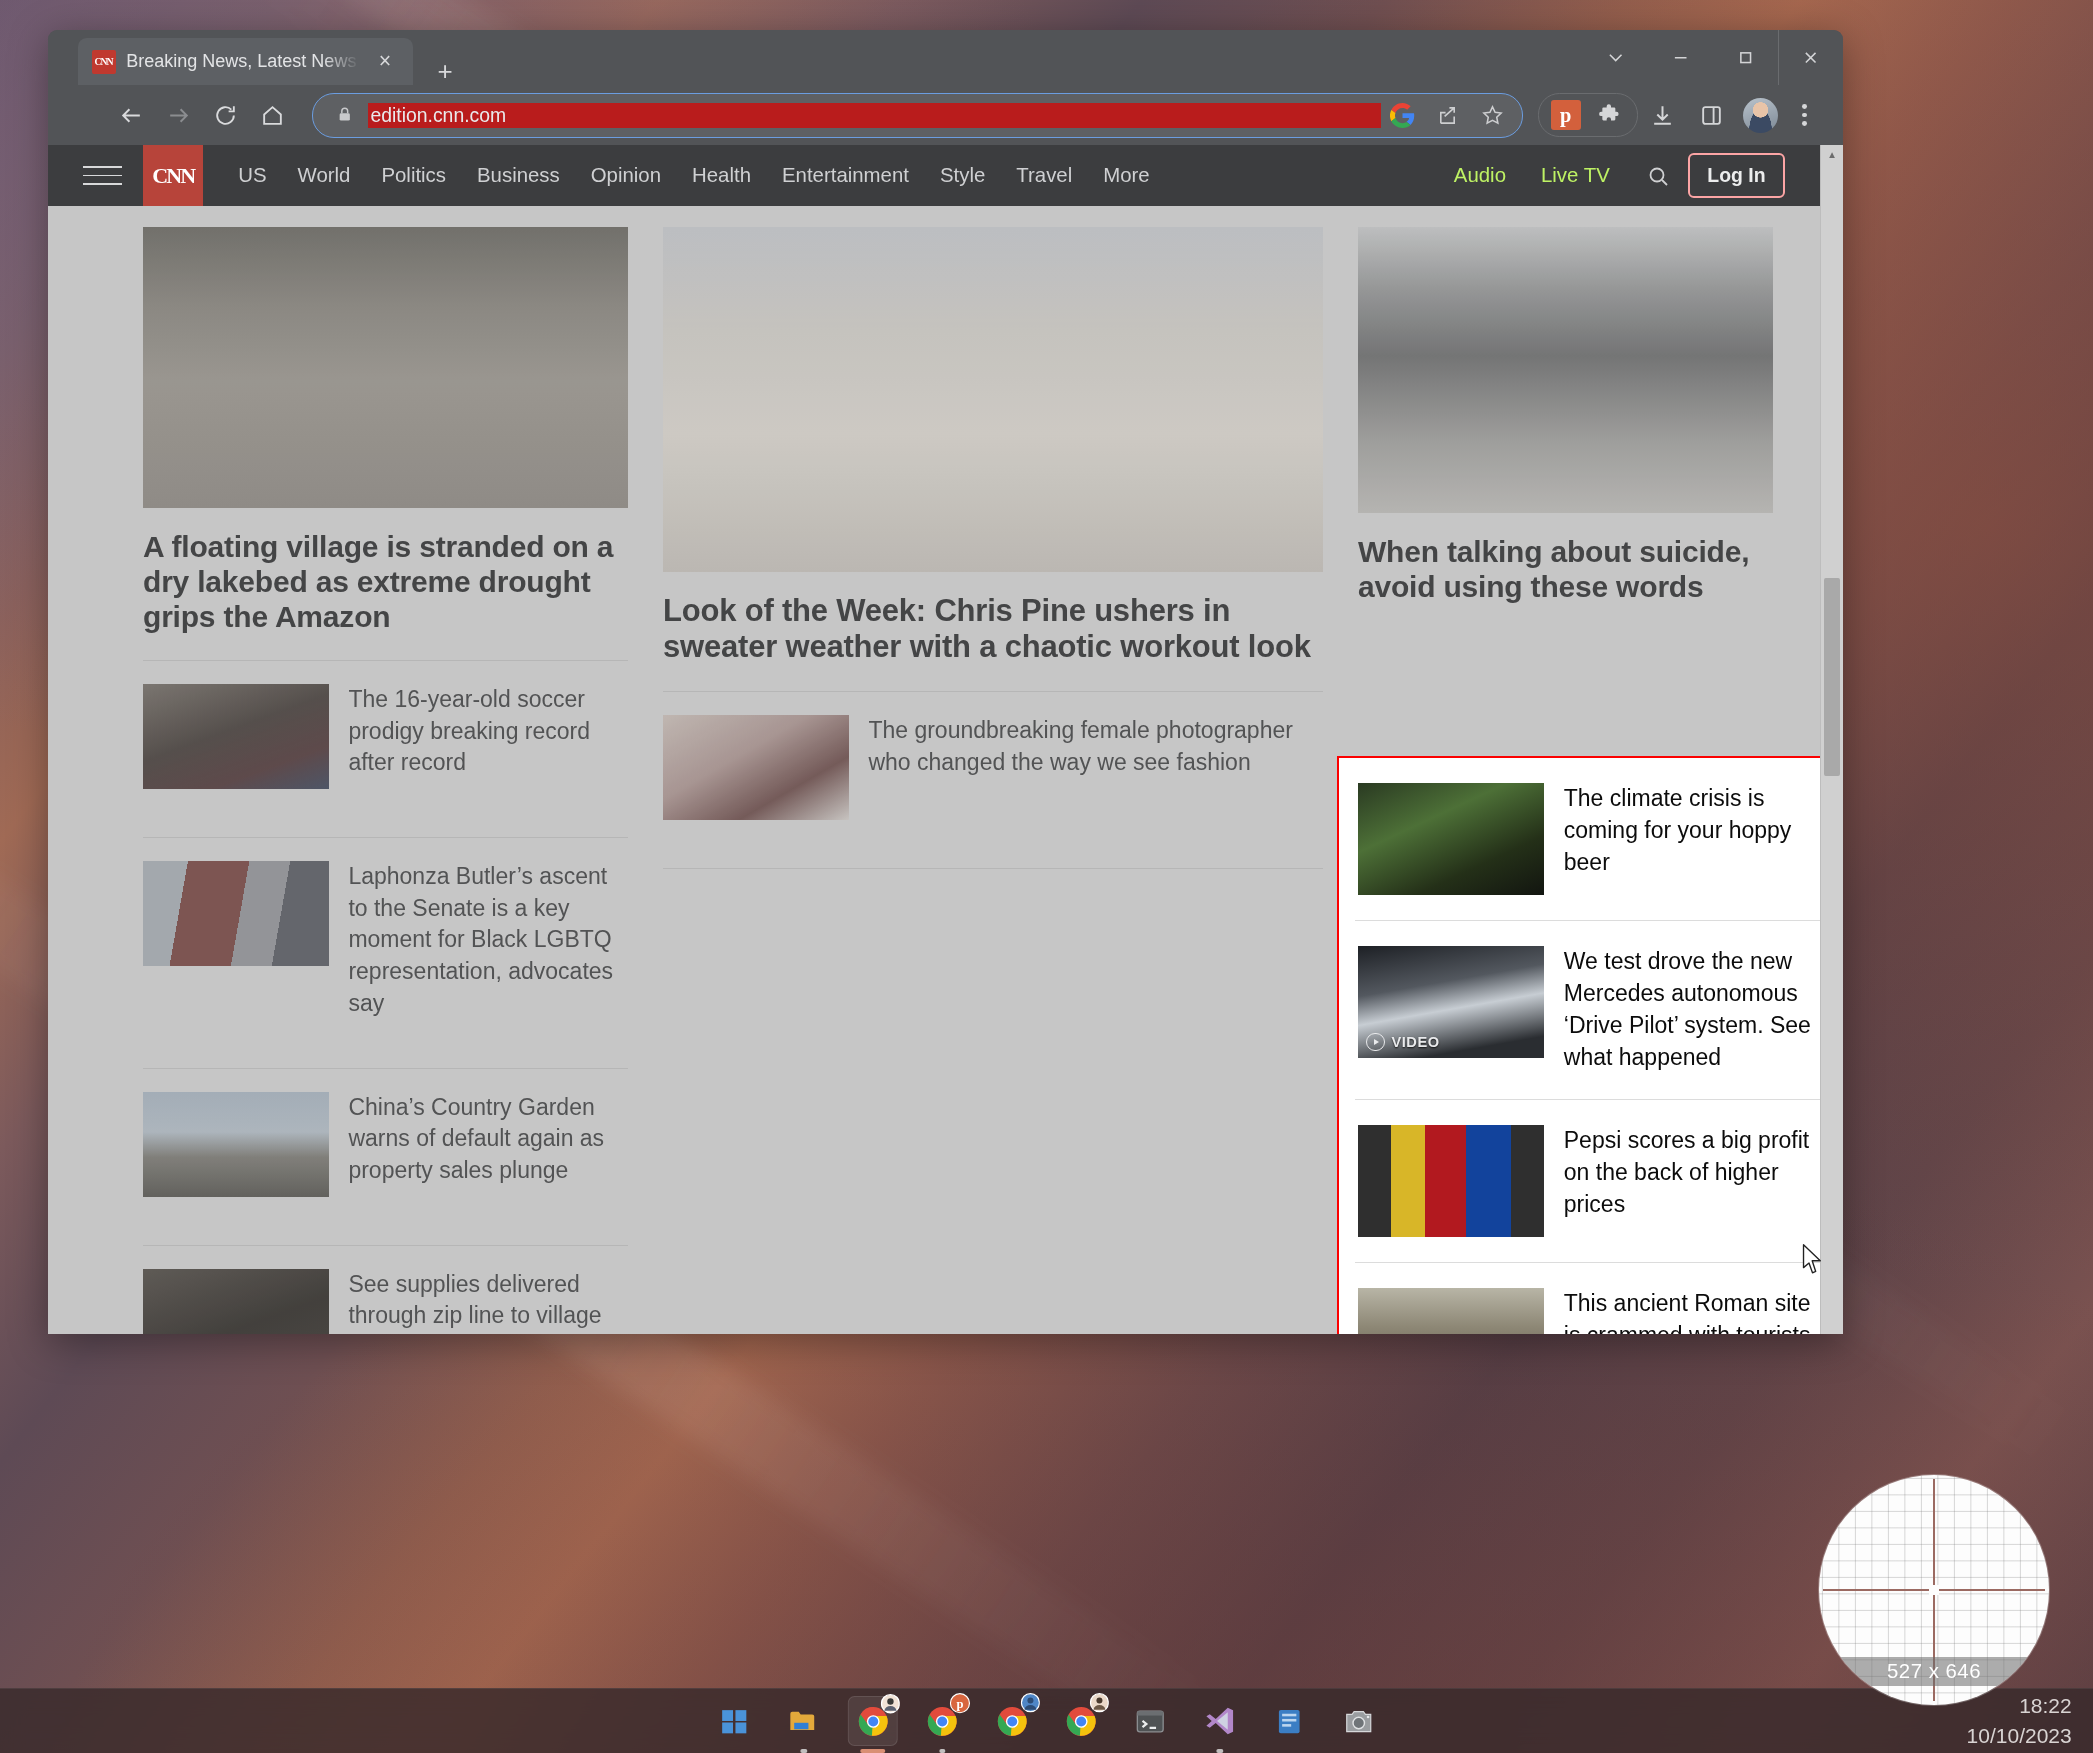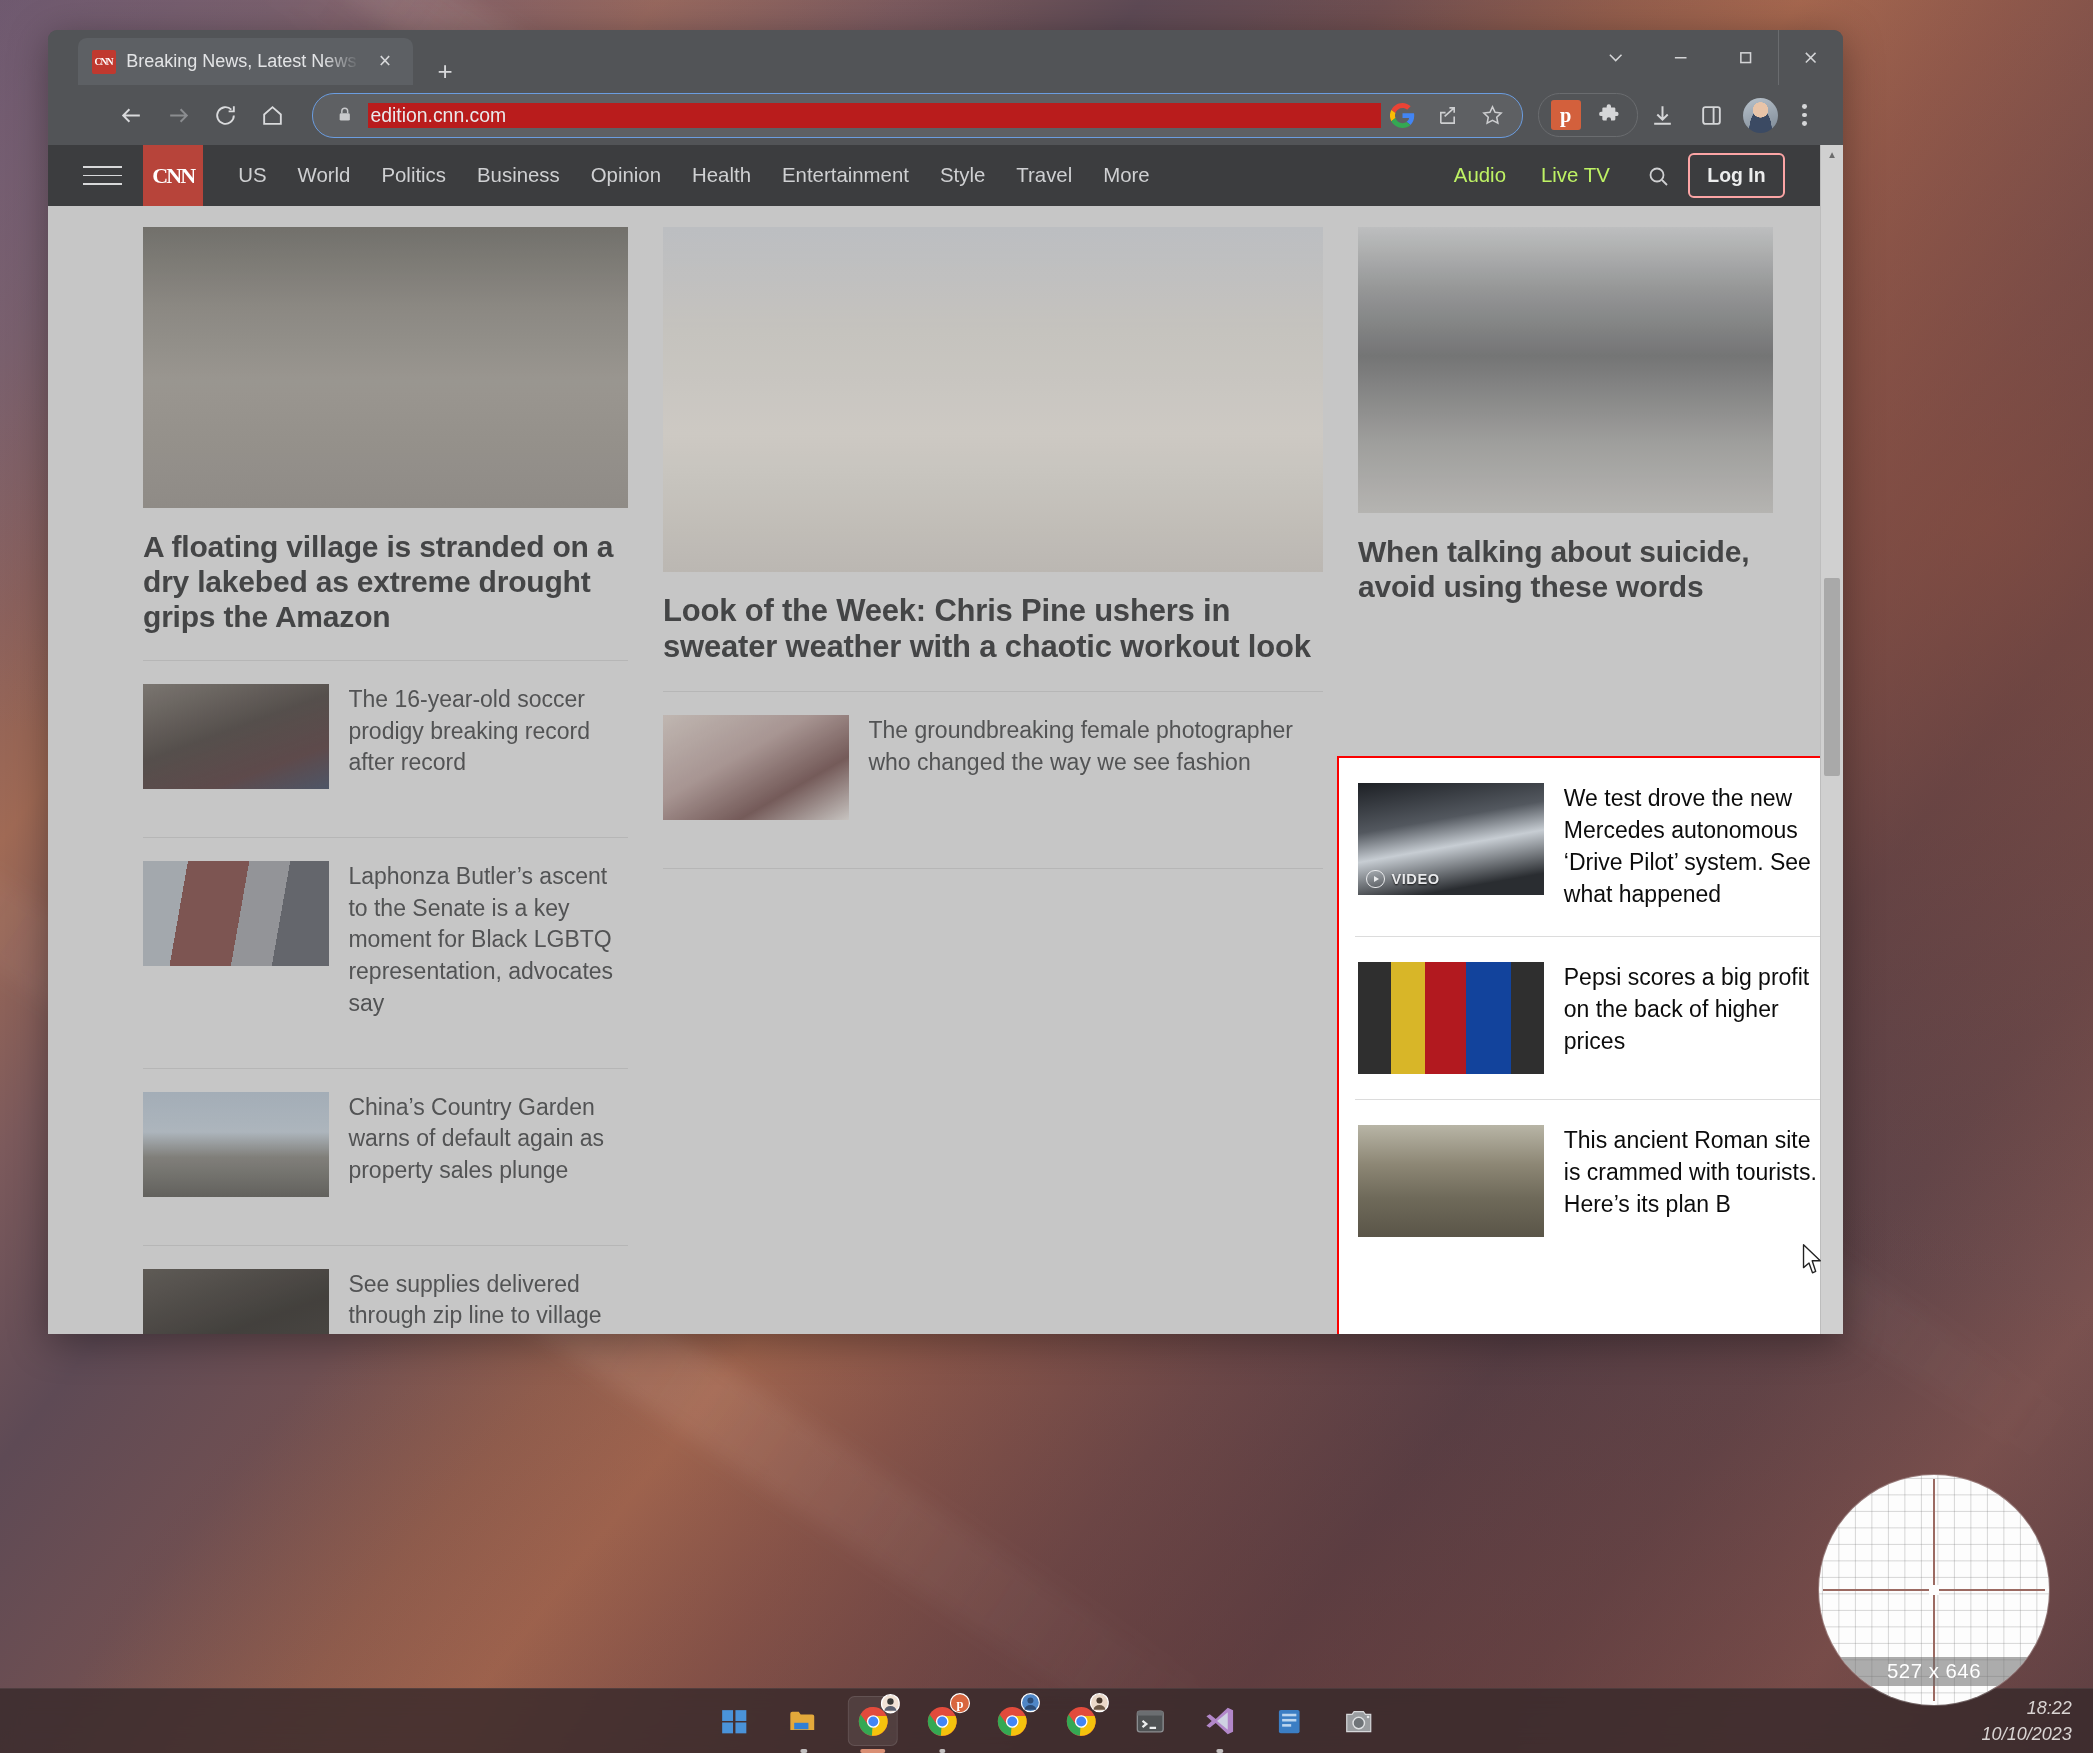--- a/index.html
+++ b/index.html
@@ -398,21 +398,21 @@
   .tb-dot {
     position: absolute; bottom: -6.8px; left: 50%; transform: translateX(-50%);
     width: 6.8px; height: 3.9px; border-radius: 1.9px; background: rgba(215,215,215,0.85);
   }
   .tb-dot.wide { width: 25px; background: #d98f74; }
 
   .clock {
     position: absolute; right: 21.3px; top: 0; bottom: 0;
     display: flex; flex-direction: column;
     align-items: flex-end; justify-content: center;
-    color: #d9d4d3; font-size: 18px; line-height: 1.45; font-style: italic;
+    color: #d9d4d3; font-size: 21px; line-height: 1.45;
   }
 
   
   .img-amazon {
     background:
       linear-gradient(180deg,#6e6a5e 0%,#8a8374 28%,#9a9183 55%,#8f8678 100%),
       radial-gradient(ellipse at 55% 60%, #5d5a52 0 30%, transparent 60%);
   }
   .img-pine {
     background:
@@ -644,20 +644,24 @@
       </div>
 
       <div class="col">
         <div class="hero-img c img-suicide"></div>
         <h2 class="hero-title">When talking about suicide, avoid using these words</h2>
       </div>
     </div>
 
     <div class="highlight-box">
       <div class="hl-story">
+        <div class="hl-thumb img-beer"></div>
+        <div class="hl-text">The climate crisis is coming for your hoppy beer</div>
+      </div>
+      <div class="hl-story">
         <div class="hl-thumb img-mercedes">
           <span class="video-badge">
             <span class="play"></span>
             <span>VIDEO</span>
           </span>
         </div>
         <div class="hl-text">We test drove the new Mercedes autonomous ‘Drive Pilot’ system. See what happened</div>
       </div>
       <div class="hl-story">
         <div class="hl-thumb img-pepsi"></div>

